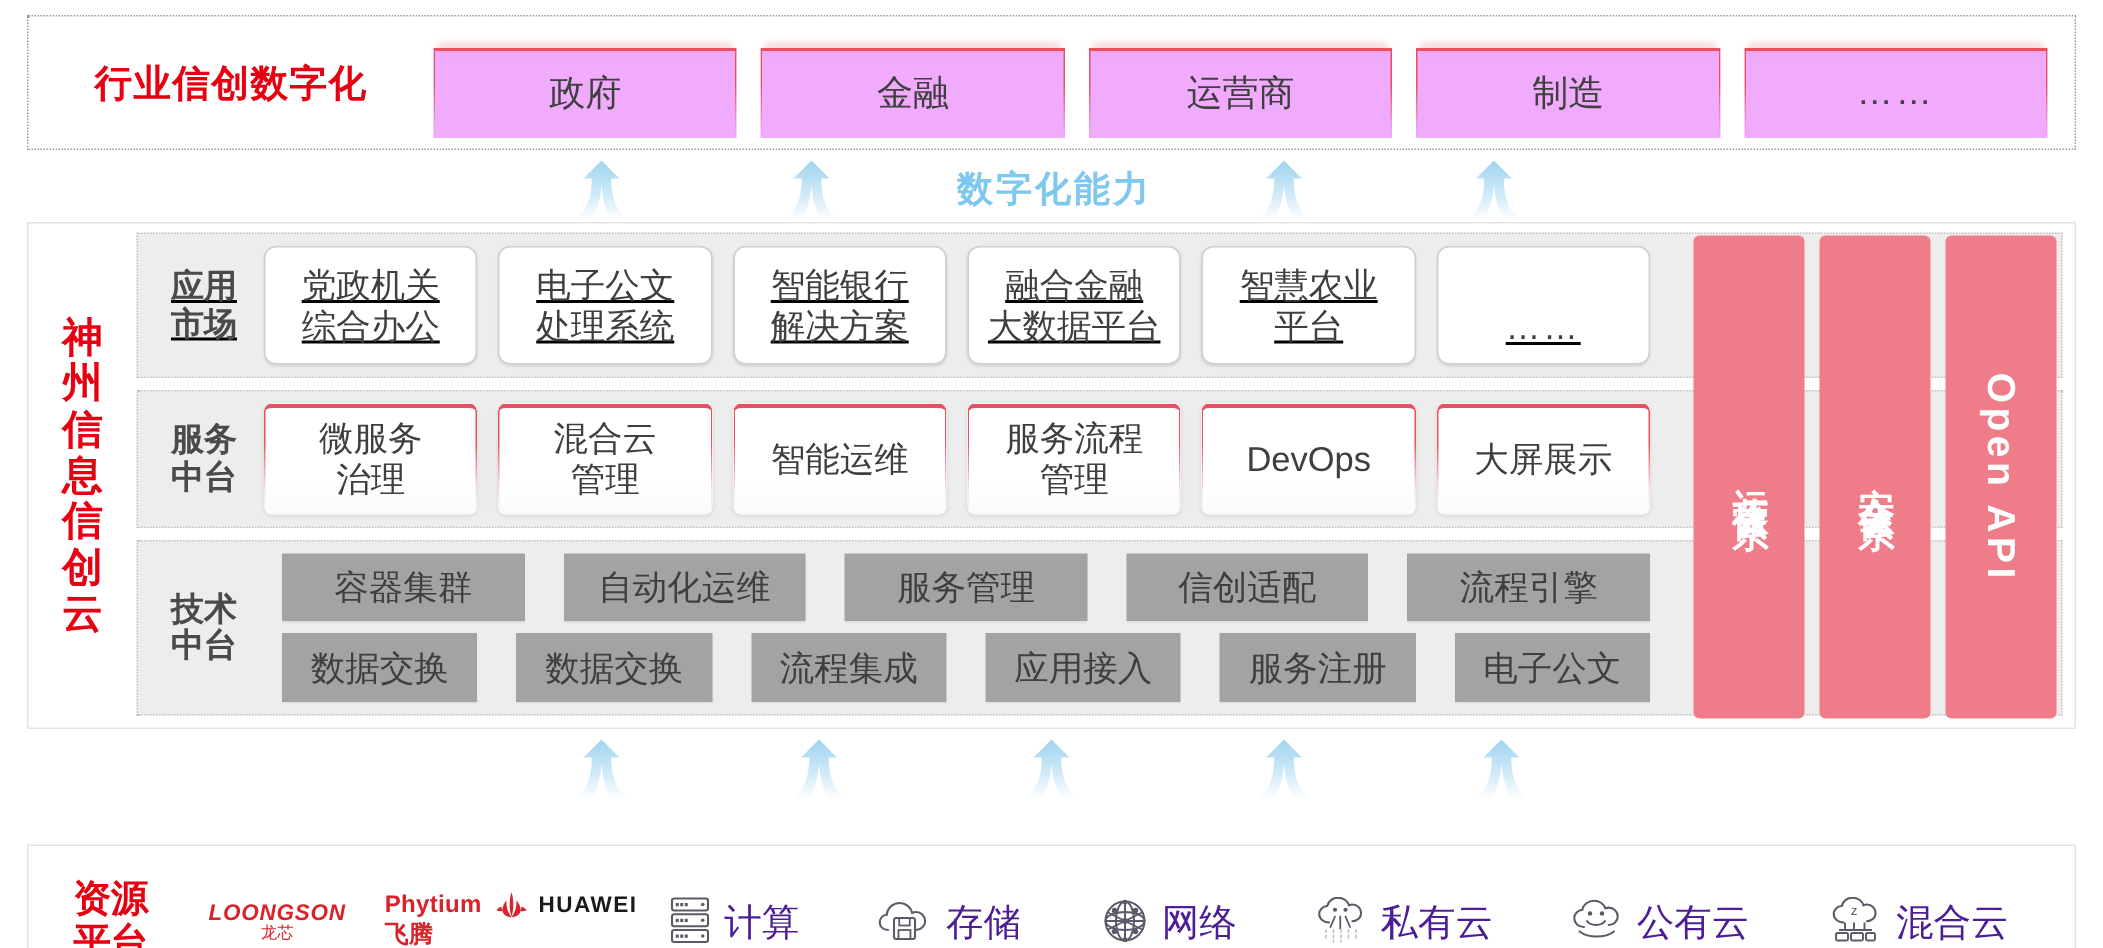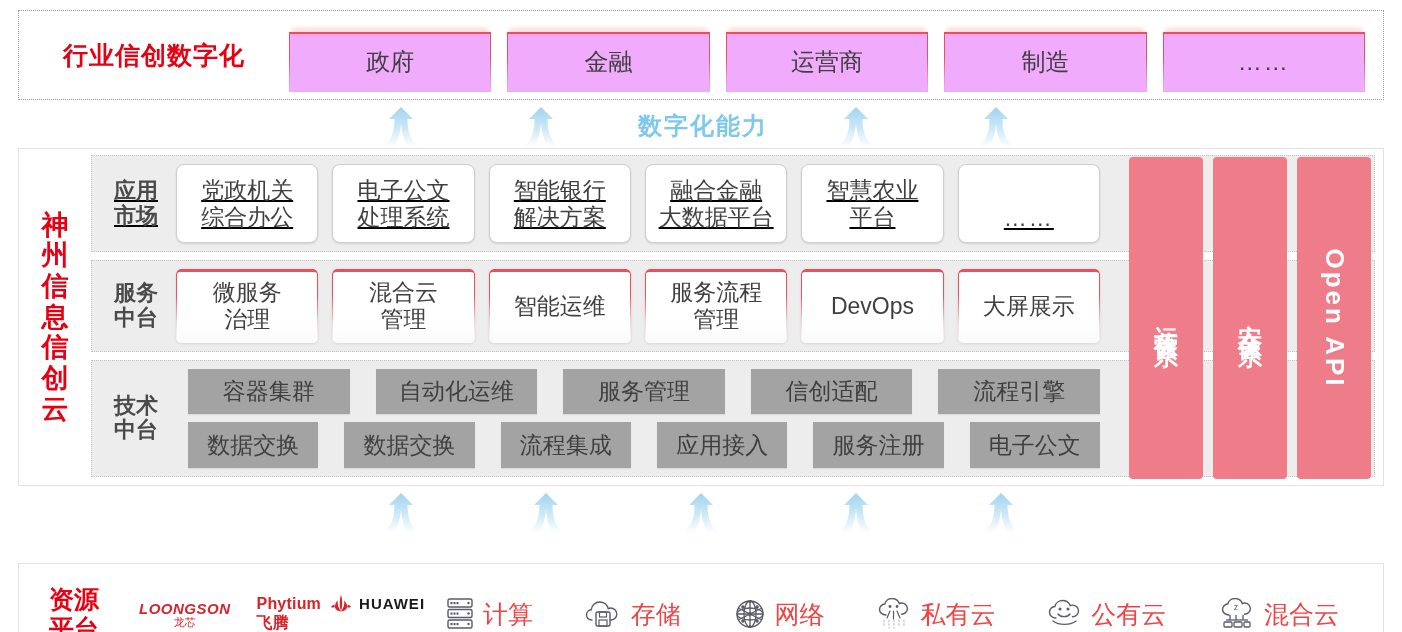--- a/index.html
+++ b/index.html
@@ -285,21 +285,21 @@
     display: flex;
     align-items: center;
     justify-content: space-around;
     padding-right: 18px;
   }
   .res-item {
     display: flex;
     align-items: center;
     gap: 8px;
     font-size: 25px;
-    color: #ef4444;
+    color: #4c1d95;
     justify-content: space-between;
   }
   .res-item svg { display: block; flex: none; }
 </style>
 </head>
 <body>
 
 <div id="root">
 
   <div class="industry-band">

